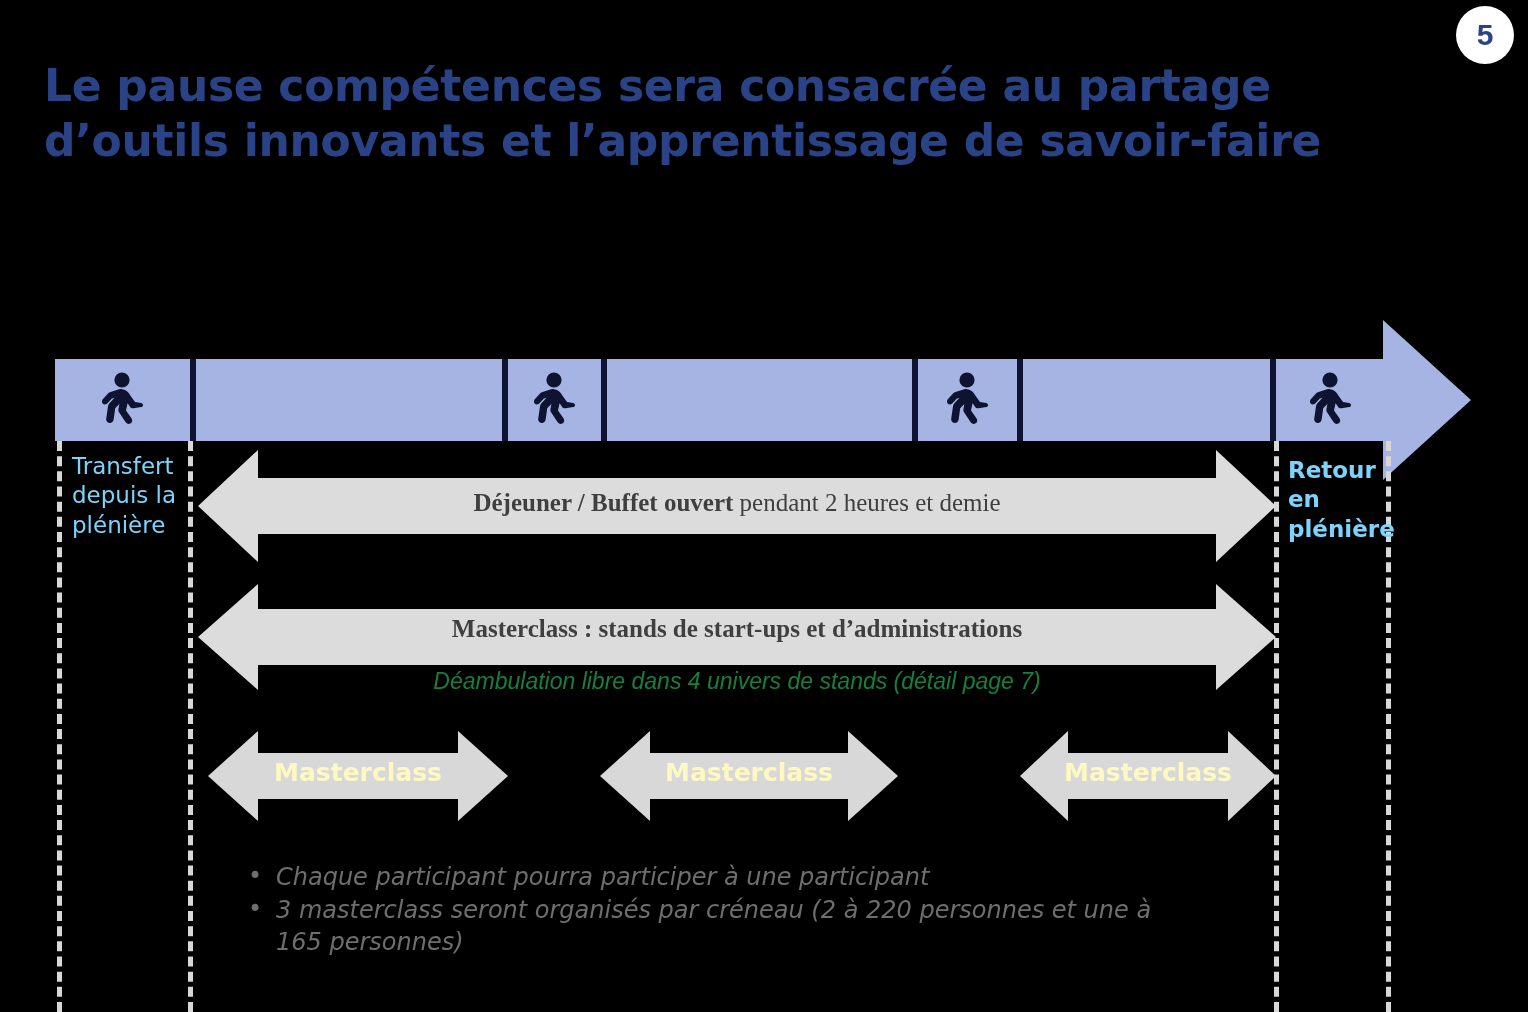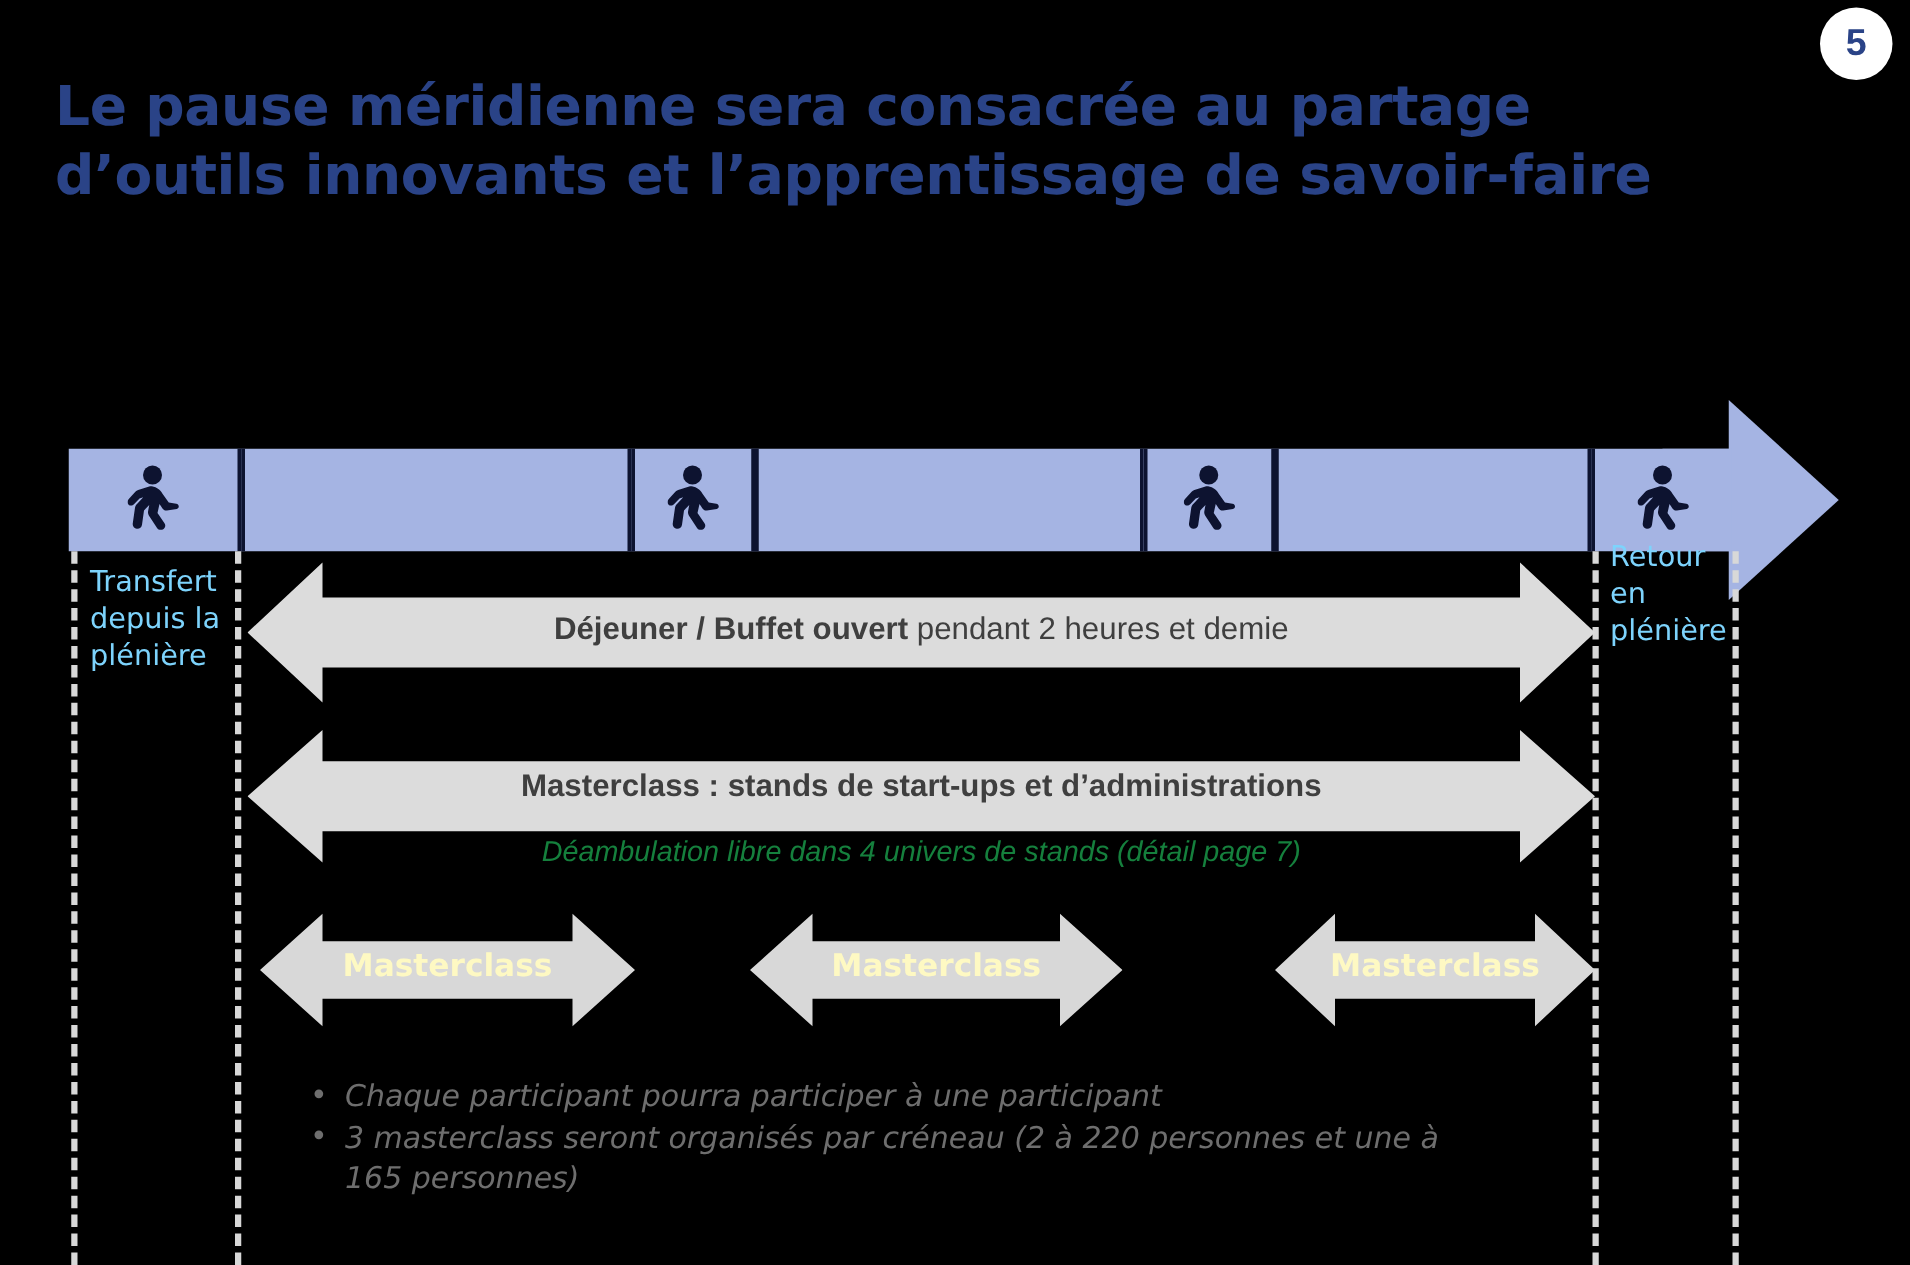--- a/index.html
+++ b/index.html
@@ -60,29 +60,29 @@
     position:absolute; top:441px; height:571px; width:0;
     border-left:5px dashed #d8d8d8;
   }
 
   
   .sidelabel{
     position:absolute; color:#7dd3fc; font-size:23px; line-height:1.28;
     font-family:"DejaVu Sans", sans-serif;
   }
   #label-transfert{left:72px; top:452px; width:112px;}
-  #label-retour{left:1288px; top:432px; width:110px;}
+  #label-retour{left:1288px; top:456px; width:110px;font-weight:bold;}
 
   
   .band{position:absolute;}
   .band svg{display:block;}
   .bandtext{
     position:absolute; left:0; width:100%; text-align:center;
     color:#3f3f3f; font-size:25px;
-    font-family:Liberation Sans, sans-serif;
+    font-family:Liberation Serif, serif;
     white-space:nowrap;
   }
   .bandtext b{font-weight:bold;}
   .bandtext .reg{font-weight:normal;}
 
   #band-dejeuner{left:198px; top:447px; width:1078px; height:118px;}
   #txt-dejeuner{top:42px;}
 
   #band-innovation{left:198px; top:582px; width:1078px; height:110px;}
   #txt-innovation{top:33px; font-weight:bold;}
@@ -120,21 +120,21 @@
 </head>
 <body>
 
 <div class="stage">
 
   <div id="page-badge">
     <span>5</span>
   </div>
 
   <div id="title">
-    <span class="l">Le pause méridienne sera consacrée au partage</span>
+    <span class="l">Le pause compétences sera consacrée au partage</span>
     <span class="l">d’outils innovants et l’apprentissage de savoir-faire</span>
   </div>
 
   <div id="arrow-head-body"></div>
   <div id="arrow-head"></div>
 
   <div id="timeline">
 
     <div class="seg nol" style="left:0px;width:138px;">
       <svg class="ped" viewBox="0 0 42 56">

